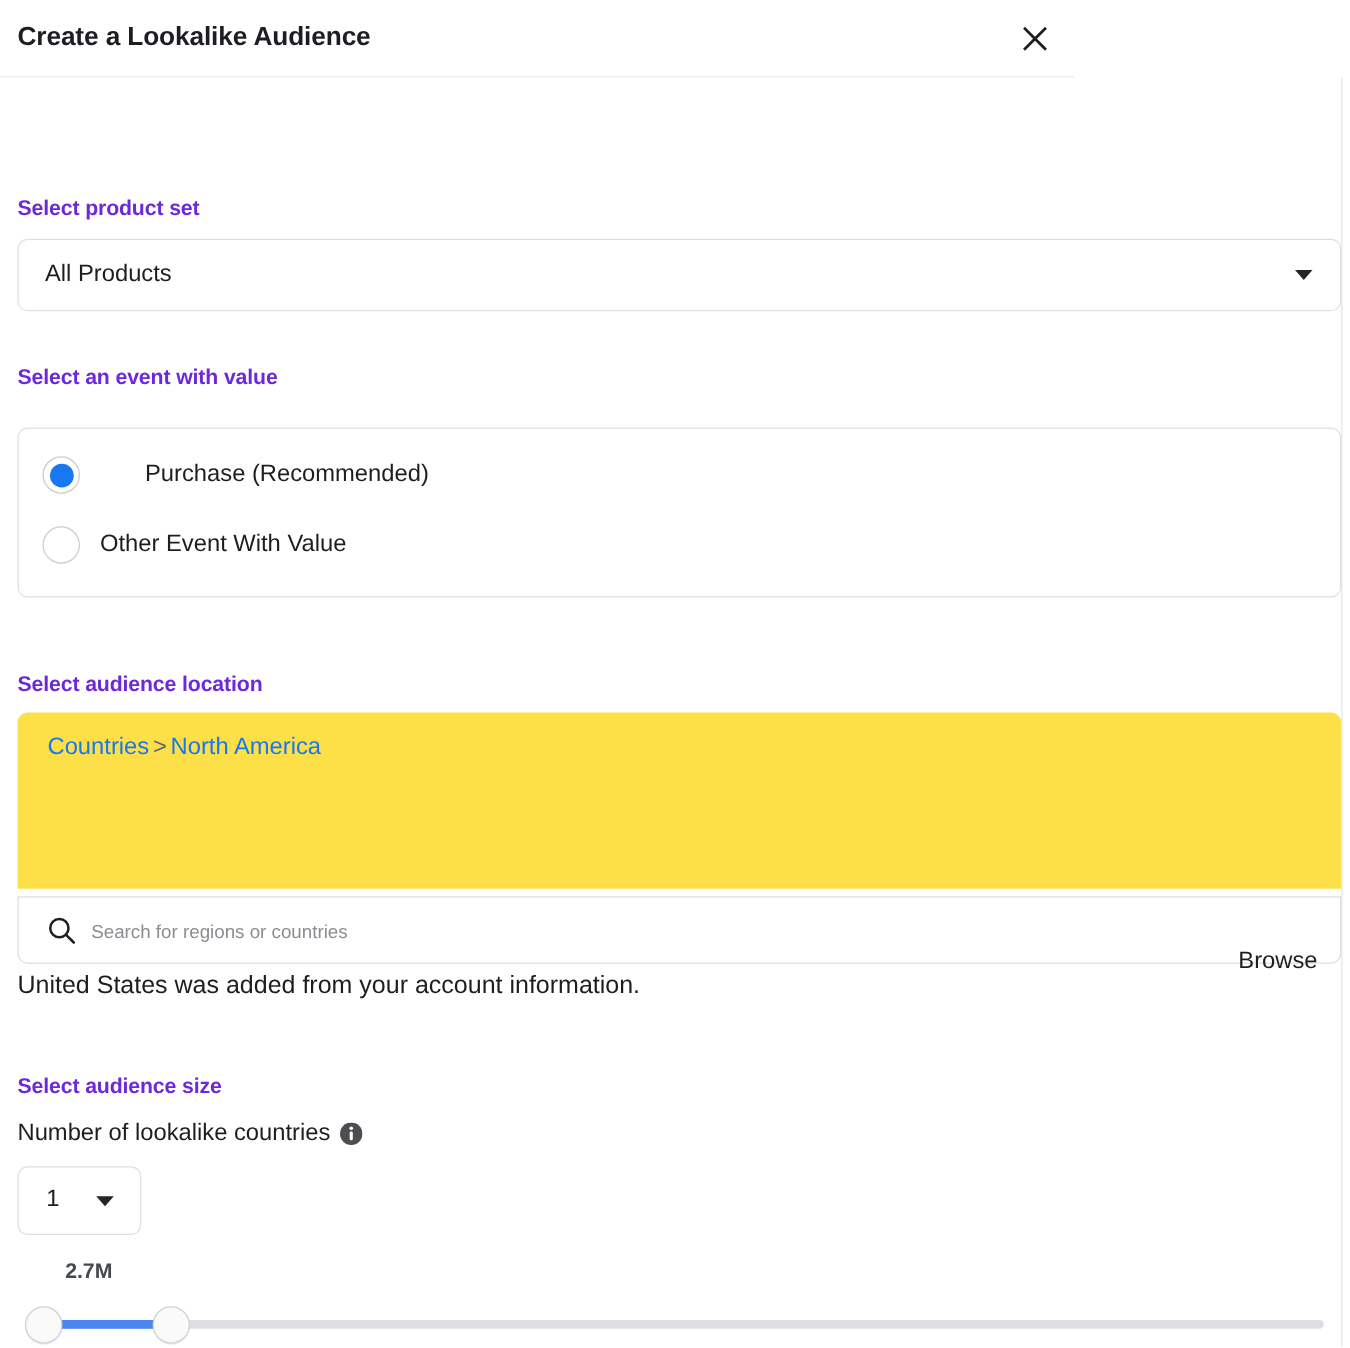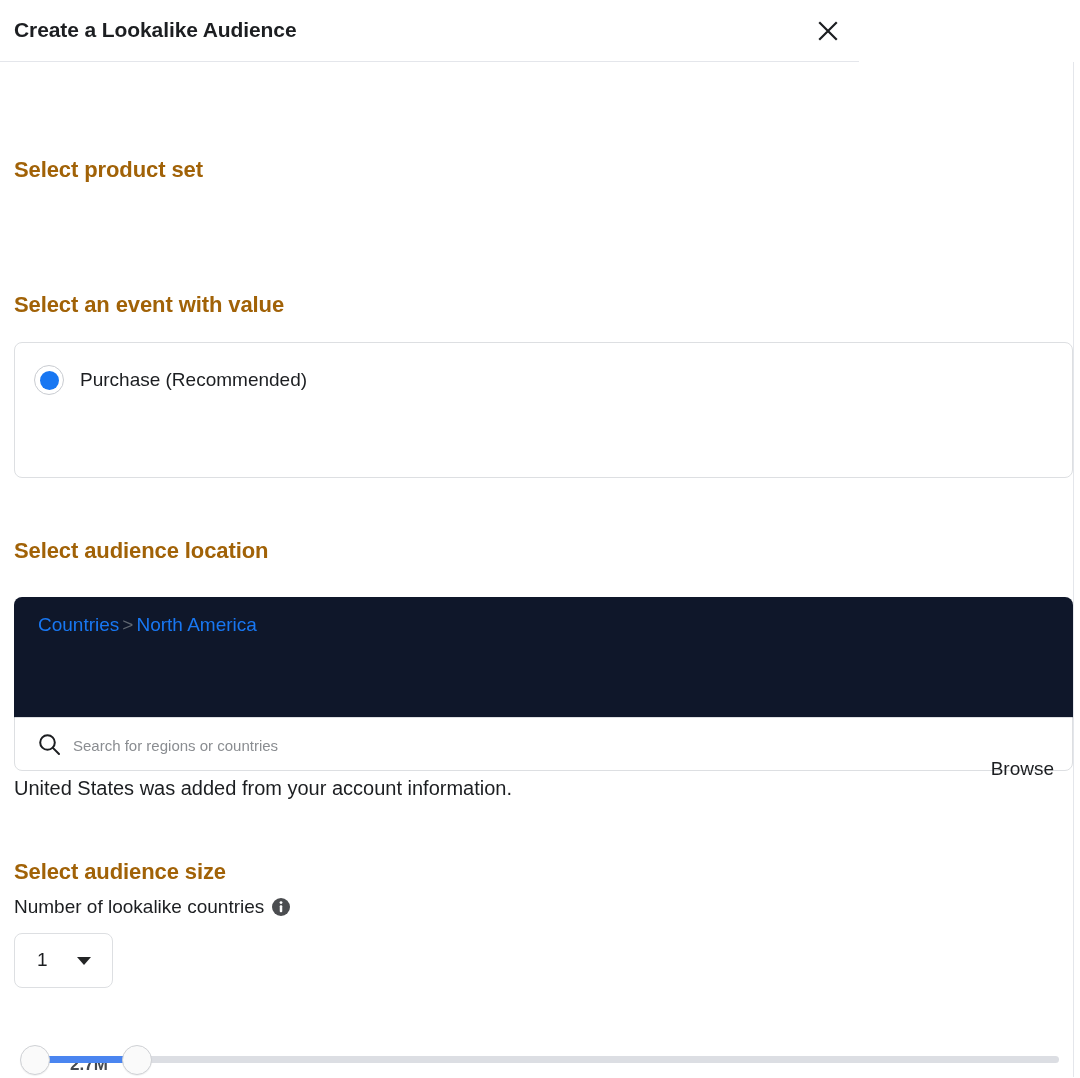--- a/index.html
+++ b/index.html
@@ -61,23 +61,23 @@
   .modal-body {
     position: relative;
     height: 1015px;
     border-right: 1px solid #e4e6eb;
     width: 1074px;
     box-sizing: border-box;
     background: #fff;
   }
 
   .section-label {
-    font-size: 22px;
+    font-size: 17px;
     font-weight: bold;
-    color: #a16207;
+    color: #6d28d9;
     letter-spacing: -0.1px;
   }
 
   
   .prodset-label {
     position: absolute;
     left: 14px;
     top: 95px;
   }
   .select-box {
@@ -126,21 +126,21 @@
     background: #ffffff;
     box-sizing: border-box;
   }
   .radio-row {
     position: absolute;
     left: 19px;
     display: flex;
     align-items: center;
     cursor: pointer;
   }
-  .radio-row.r0 { top: 22px; }
+  .radio-row.r0 { top: 22px; gap: 36px; }
   .radio-row.r1 { top: 78px; }
   .radio-outer {
     width: 30px;
     height: 30px;
     border-radius: 50%;
     border: 1px solid #ccced2;
     background: #fff;
     box-sizing: border-box;
     display: flex;
     align-items: center;
@@ -165,24 +165,23 @@
     position: absolute;
     left: 14px;
     top: 476px;
   }
   .loc-panel {
     position: absolute;
     left: 14px;
     top: 508px;
     width: 1059px;
     height: 141px;
-    background: #0f172a;
+    background: #fde047;
     border-radius: 8px 8px 0 0;
     box-sizing: border-box;
-    margin-top: 27px;
   }
   .breadcrumb {
     position: absolute;
     left: 24px;
     top: 17px;
     font-size: 19px;
     color: #606770;
   }
   .breadcrumb a {
     color: #1877f2;
@@ -367,28 +366,36 @@
         <svg width="22" height="22" viewBox="0 0 22 22" aria-hidden="true">
           <path d="M3 3 L19 19 M19 3 L3 19" stroke="#1c1e21" stroke-width="2.2" stroke-linecap="square" fill="none"></path>
         </svg>
       </span>
     </button>
   </div>
 
   <div class="modal-body">
 
     <div class="section-label prodset-label">Select product set</div>
+    <div class="select-box">
+      <span class="value">All Products</span>
+      <span class="caret"></span>
+    </div>
 
     <div class="section-label event-label">Select an event with value</div>
     <div class="event-box">
       <div class="radio-row r0">
         <span class="radio-outer checked">
           <span class="radio-dot"></span>
         </span>
         <span class="radio-text">Purchase (Recommended)</span>
+      </div>
+      <div class="radio-row r1">
+        <span class="radio-outer"></span>
+        <span class="radio-text">Other Event With Value</span>
       </div>
     </div>
 
     <div class="section-label loc-label">Select audience location</div>
     <div class="loc-panel">
       <div class="breadcrumb">
         <a>Countries</a><span class="sep">&gt;</span><a>North America</a>
       </div>
     </div>
 
@@ -414,21 +421,21 @@
           <rect x="7.75" y="7.2" width="2.5" height="7" rx="1" fill="#ffffff"></rect>
         </svg>
       </span>
     </div>
     <div class="num-select">
       <span class="nv">1</span>
       <span class="caret"></span>
     </div>
 
     <div class="slider-wrap">
-      <div class="slider-bubble" id="slider-bubble" style="left: 75px; margin-top: 48px;">2.7M</div>
+      <div class="slider-bubble" id="slider-bubble" style="left: 57px;">2.7M</div>
       <div class="slider-track"></div>
       <div class="slider-fill" id="slider-fill" style="left: 21px; width: 102.4px;"></div>
       <div class="slider-handle" id="handle-start" style="left: 21px;"></div>
       <div class="slider-handle" id="handle-end" style="left: 123.4px;"></div>
       <div id="tick-container"></div>
     </div>
 
   </div>
 </div>
 

